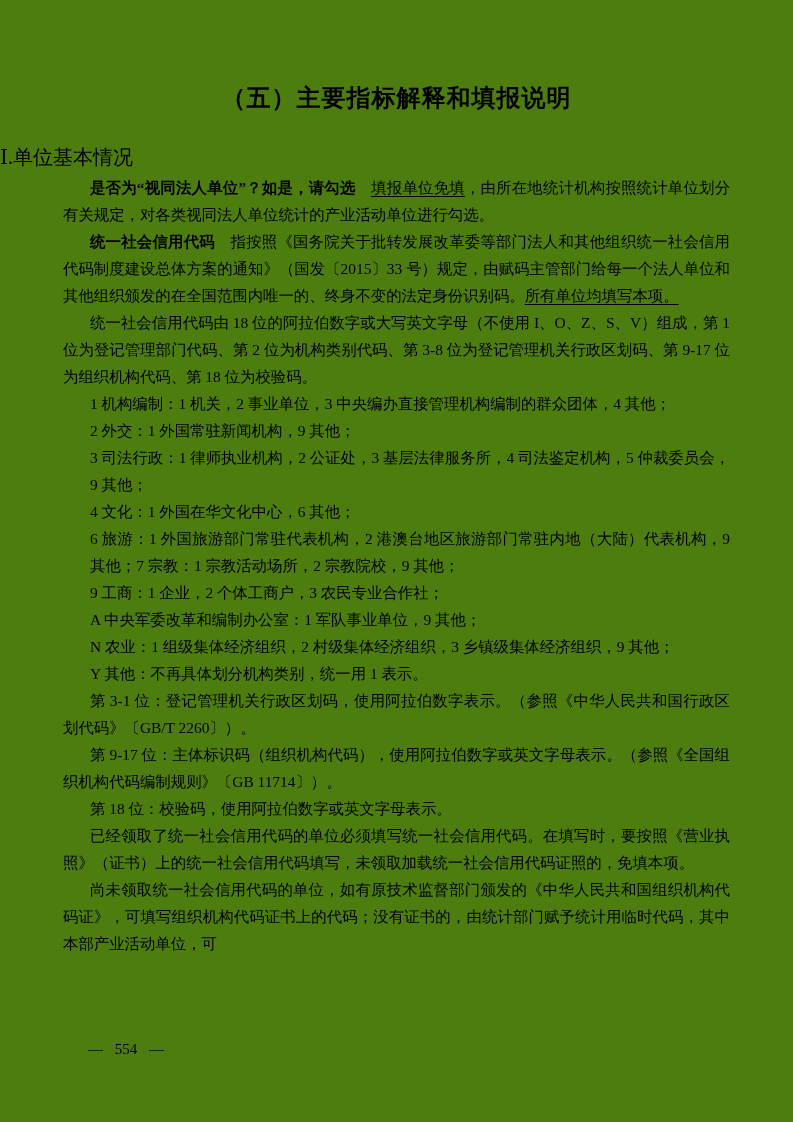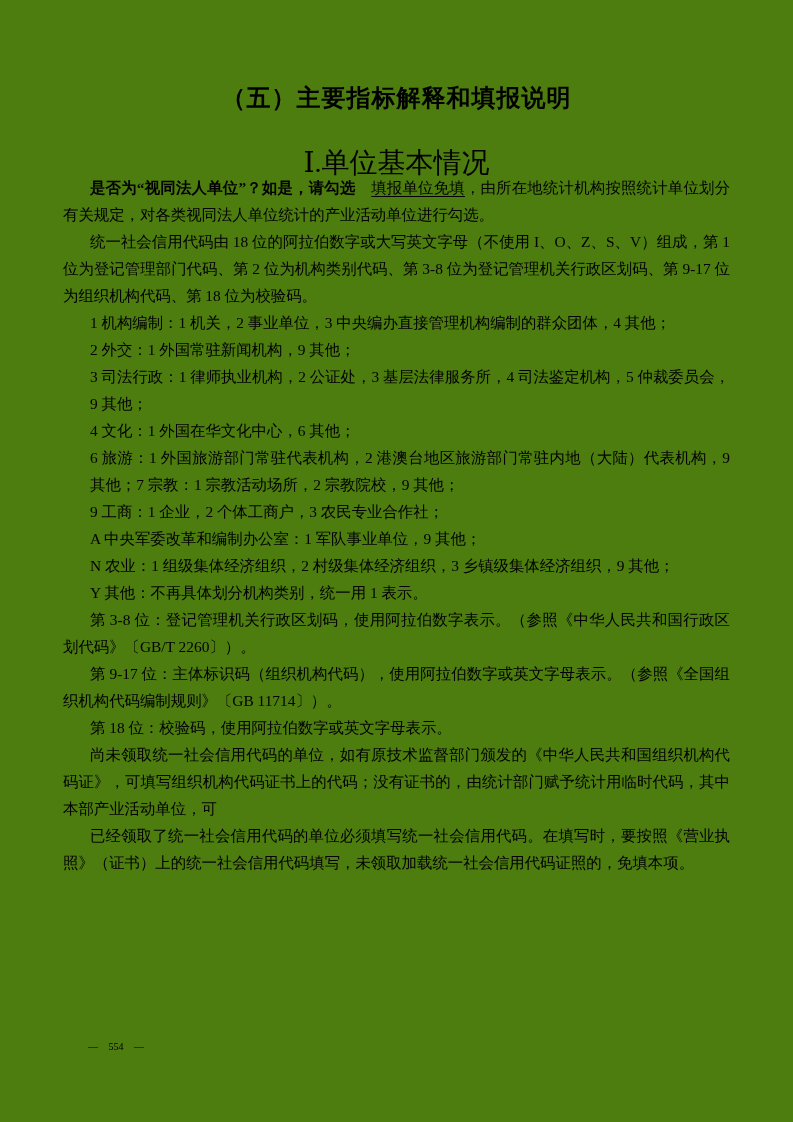--- a/index.html
+++ b/index.html
@@ -24,22 +24,21 @@
     text-align: center;
     font-size: 24px;
     font-weight: bold;
     letter-spacing: 1px;
   }
   .section-heading {
     position: absolute;
     top: 144px;
     left: 0;
     width: 100%;
-    text-align: center;
-    font-size: 28px;
+    font-size: 20px;
     font-weight: normal;
   }
   .doc-body {
     position: absolute;
     top: 174px;
     left: 63px;
     width: 667px;
     font-size: 15.4px;
     line-height: 27px;
     text-align: justify;
@@ -52,47 +51,48 @@
   .para.hang { padding-left: 27px; text-indent: 0; }
   .seg-bold { font-weight: bold; }
   .seg-underline {
     text-decoration: underline;
     text-underline-offset: 3px;
   }
   .page-number {
     position: absolute;
     top: 1041px;
     left: 88px;
-    font-size: 10px;
+    font-size: 15px;
     word-spacing: 8px;
   }
 </style>
 </head>
 <body>
 
 <div class="page">
 
   <div class="doc-title">（五）主要指标解释和填报说明</div>
 
   <div class="section-heading">Ⅰ.单位基本情况</div>
 
   <div class="doc-body">
       <p class="para indent"><span class="seg-bold">是否为“视同法人单位”？如是，请勾选</span><span>　</span><span class="seg-underline">填报单位免填</span><span>，由所在地统计机构按照统计单位划分有关规定，对各类视同法人单位统计的产业活动单位进行勾选。</span></p>
+      <p class="para indent"><span class="seg-bold">统一社会信用代码</span><span>　指按照《国务院关于批转发展改革委等部门法人和其他组织统一社会信用代码制度建设总体方案的通知》（国发〔2015〕33 号）规定，由赋码主管部门给每一个法人单位和其他组织颁发的在全国范围内唯一的、终身不变的法定身份识别码。</span><span class="seg-underline">所有单位均填写本项。</span></p>
       <p class="para indent"><span>统一社会信用代码由 18 位的阿拉伯数字或大写英文字母（不使用 I、O、Z、S、V）组成，第 1 位为登记管理部门代码、第 2 位为机构类别代码、第 3-8 位为登记管理机关行政区划码、第 9-17 位为组织机构代码、第 18 位为校验码。</span></p>
       <p class="para hang"><span>1 机构编制：1 机关，2 事业单位，3 中央编办直接管理机构编制的群众团体，4 其他；</span></p>
       <p class="para hang"><span>2 外交：1 外国常驻新闻机构，9 其他；</span></p>
       <p class="para hang"><span>3 司法行政：1 律师执业机构，2 公证处，3 基层法律服务所，4 司法鉴定机构，5 仲裁委员会，9 其他；</span></p>
       <p class="para hang"><span>4 文化：1 外国在华文化中心，6 其他；</span></p>
       <p class="para hang"><span>6 旅游：1 外国旅游部门常驻代表机构，2 港澳台地区旅游部门常驻内地（大陆）代表机构，9 其他；7 宗教：1 宗教活动场所，2 宗教院校，9 其他；</span></p>
       <p class="para hang"><span>9 工商：1 企业，2 个体工商户，3 农民专业合作社；</span></p>
       <p class="para hang"><span>A 中央军委改革和编制办公室：1 军队事业单位，9 其他；</span></p>
       <p class="para hang"><span>N 农业：1 组级集体经济组织，2 村级集体经济组织，3 乡镇级集体经济组织，9 其他；</span></p>
       <p class="para hang"><span>Y 其他：不再具体划分机构类别，统一用 1 表示。</span></p>
-      <p class="para indent"><span>第 3-8 位：登记管理机关行政区划码，使用阿拉伯数字表示。（参照《中华人民共和国行政区划代码》〔GB/T 2260〕）。</span></p>
+      <p class="para indent"><span>第 3-1 位：登记管理机关行政区划码，使用阿拉伯数字表示。（参照《中华人民共和国行政区划代码》〔GB/T 2260〕）。</span></p>
       <p class="para indent"><span>第 9-17 位：主体标识码（组织机构代码），使用阿拉伯数字或英文字母表示。（参照《全国组织机构代码编制规则》〔GB 11714〕）。</span></p>
       <p class="para indent"><span>第 18 位：校验码，使用阿拉伯数字或英文字母表示。</span></p>
+      <p class="para indent"><span>已经领取了统一社会信用代码的单位必须填写统一社会信用代码。在填写时，要按照《营业执照》（证书）上的统一社会信用代码填写，未领取加载统一社会信用代码证照的，免填本项。</span></p>
       <p class="para indent"><span>尚未领取统一社会信用代码的单位，如有原技术监督部门颁发的《中华人民共和国组织机构代码证》，可填写组织机构代码证书上的代码；没有证书的，由统计部门赋予统计用临时代码，其中本部产业活动单位，可</span></p>
-      <p class="para indent"><span>已经领取了统一社会信用代码的单位必须填写统一社会信用代码。在填写时，要按照《营业执照》（证书）上的统一社会信用代码填写，未领取加载统一社会信用代码证照的，免填本项。</span></p>
     </div>
 
   <div class="page-number">— 554 —</div>
 
 </div>
 
 </body></html>

